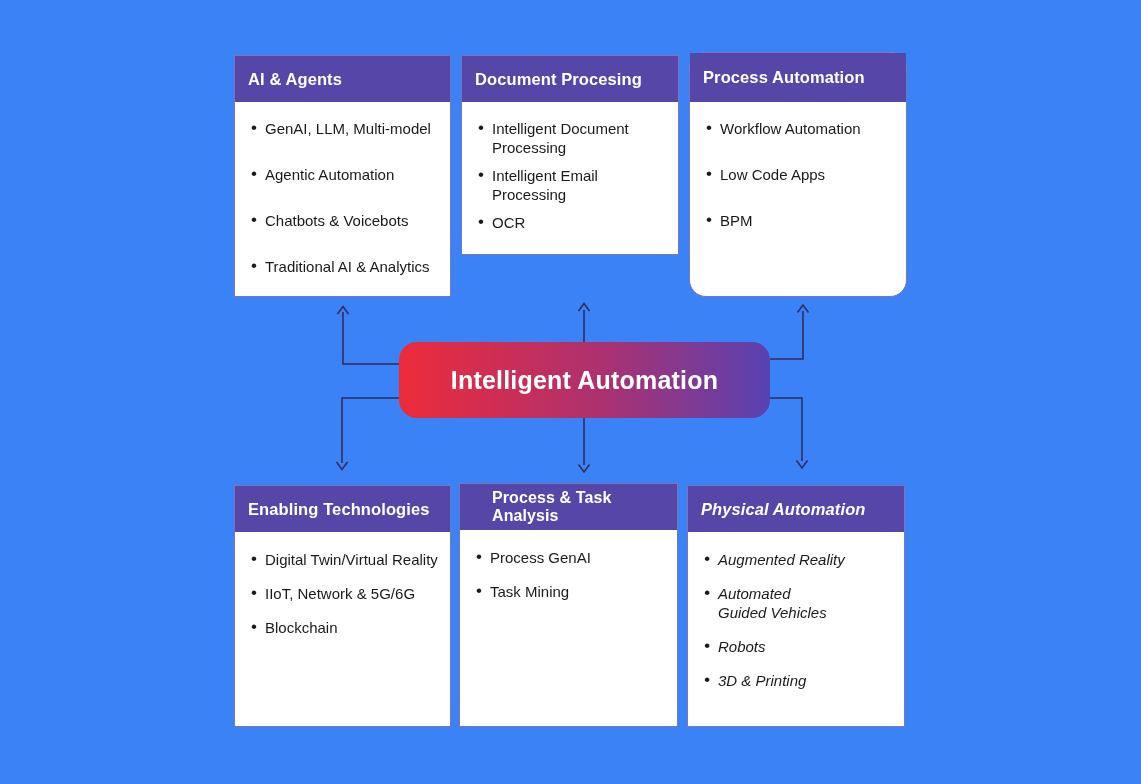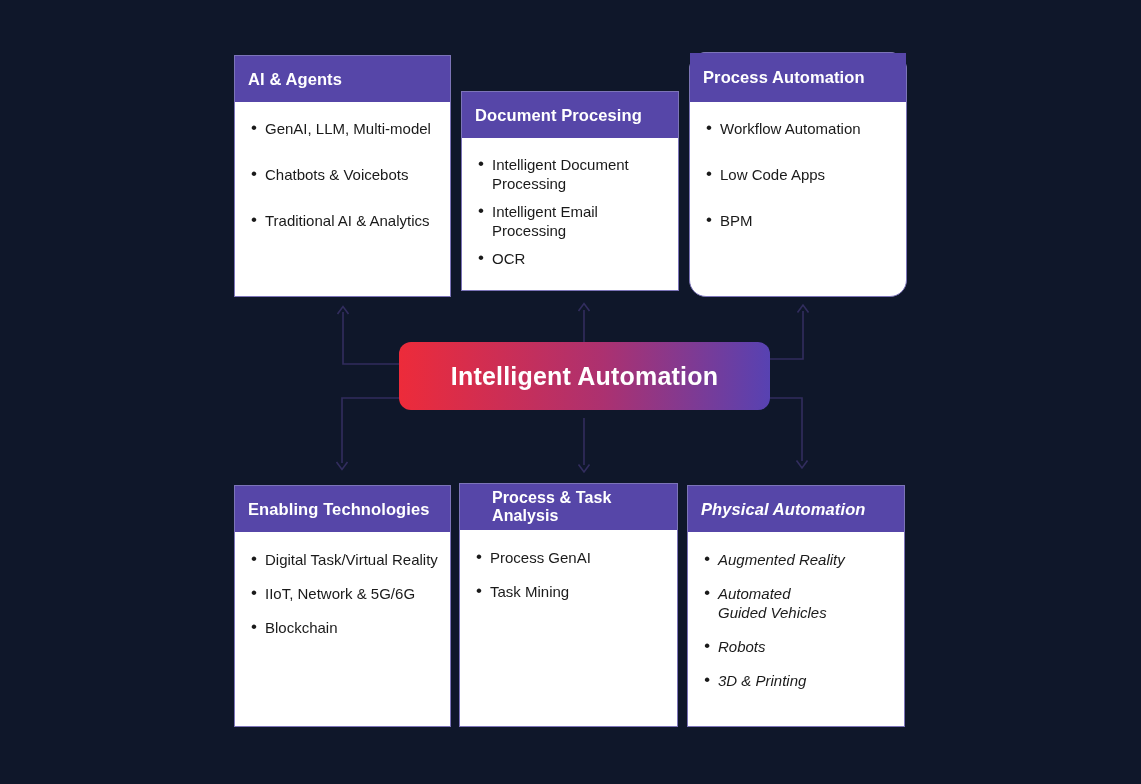--- a/index.html
+++ b/index.html
@@ -13,21 +13,21 @@
     --grad-to: #5742B2;
   }
   * { box-sizing: border-box; margin: 0; padding: 0; }
   html, body { background: #ffffff; }
   body { font-family: "Liberation Sans", "DejaVu Sans", sans-serif; }
 
   .canvas {
     position: relative;
     width: 1141px;
     height: 784px;
-    background: #0f172a;
+    background: #3b82f6;
     overflow: hidden;
   }
 
   .arrows {
     position: absolute;
     left: 0; top: 0;
     width: 1141px; height: 784px;
     pointer-events: none;
   }
   .arrows path {
@@ -71,33 +71,33 @@
     font-size: 17px;
   }
   .top .box-items { padding: 17px 2px 0 16px; }
   .bottom .box-items { padding: 18px 2px 0 16px; }
   .sp-loose li { margin-bottom: 27px; }
   .sp-tight li { margin-bottom: 9px; }
   .sp-med  li { margin-bottom: 15px; }
 
   
   .pos-0 { left: 234px; top: 55px;  width: 217px; height: 242px; }
-  .pos-1 { left: 461px; top: 55px;  width: 218px; height: 200px; margin-top: 36px; }
+  .pos-1 { left: 461px; top: 55px;  width: 218px; height: 200px; }
   .pos-2 { left: 689px; top: 52px;  width: 218px; height: 245px; border-radius: 17px; }
   .pos-3 { left: 234px; top: 485px; width: 217px; height: 242px; }
   .pos-4 { left: 459px; top: 483px; width: 219px; height: 244px; }
   .pos-5 { left: 687px; top: 485px; width: 218px; height: 242px; font-style: italic; }
   .pos-2 .box-header { height: 49px; }
   .pos-4 .box-header { font-size: 16px; padding-left: 32px; }
 
   .center-node {
     position: absolute;
     left: 399px; top: 342px;
-    width: 371px; height: 68px;
-    border-radius: 12px;
+    width: 371px; height: 76px;
+    border-radius: 18px;
     background: linear-gradient(90deg, var(--grad-from) 0%, var(--grad-mid) 55%, var(--grad-to) 100%);
     display: flex;
     align-items: center;
     justify-content: center;
   }
   .center-node span {
     color: #ffffff;
     font-size: 25px;
     font-weight: bold;
     letter-spacing: 0.2px;
@@ -126,20 +126,21 @@
     <path d="M578.5 464.5 L584 472 L589.5 464.5"></path>
 
     <path d="M770 398 H802 V461"></path>
     <path d="M796.5 460.5 L802 468 L807.5 460.5"></path>
   </svg>
 
   <div class="box top pos-0 sp-loose">
     <div class="box-header">AI &amp; Agents</div>
     <ul class="box-items">
         <li>GenAI, LLM, Multi-model</li>
+        <li>Agentic Automation</li>
         <li>Chatbots &amp; Voicebots</li>
         <li>Traditional AI &amp; Analytics</li>
       </ul>
   </div>
 
   <div class="box top pos-1 sp-tight">
     <div class="box-header">Document Procesing</div>
     <ul class="box-items">
         <li>Intelligent Document
 Processing</li>
@@ -154,21 +155,21 @@
     <ul class="box-items">
         <li>Workflow Automation</li>
         <li>Low Code Apps</li>
         <li>BPM</li>
       </ul>
   </div>
 
   <div class="box bottom pos-3 sp-med">
     <div class="box-header">Enabling Technologies</div>
     <ul class="box-items">
-        <li>Digital Task/Virtual Reality</li>
+        <li>Digital Twin/Virtual Reality</li>
         <li>IIoT, Network &amp; 5G/6G</li>
         <li>Blockchain</li>
       </ul>
   </div>
 
   <div class="box bottom pos-4 sp-med">
     <div class="box-header">Process &amp; Task Analysis</div>
     <ul class="box-items">
         <li>Process GenAI</li>
         <li>Task Mining</li>

